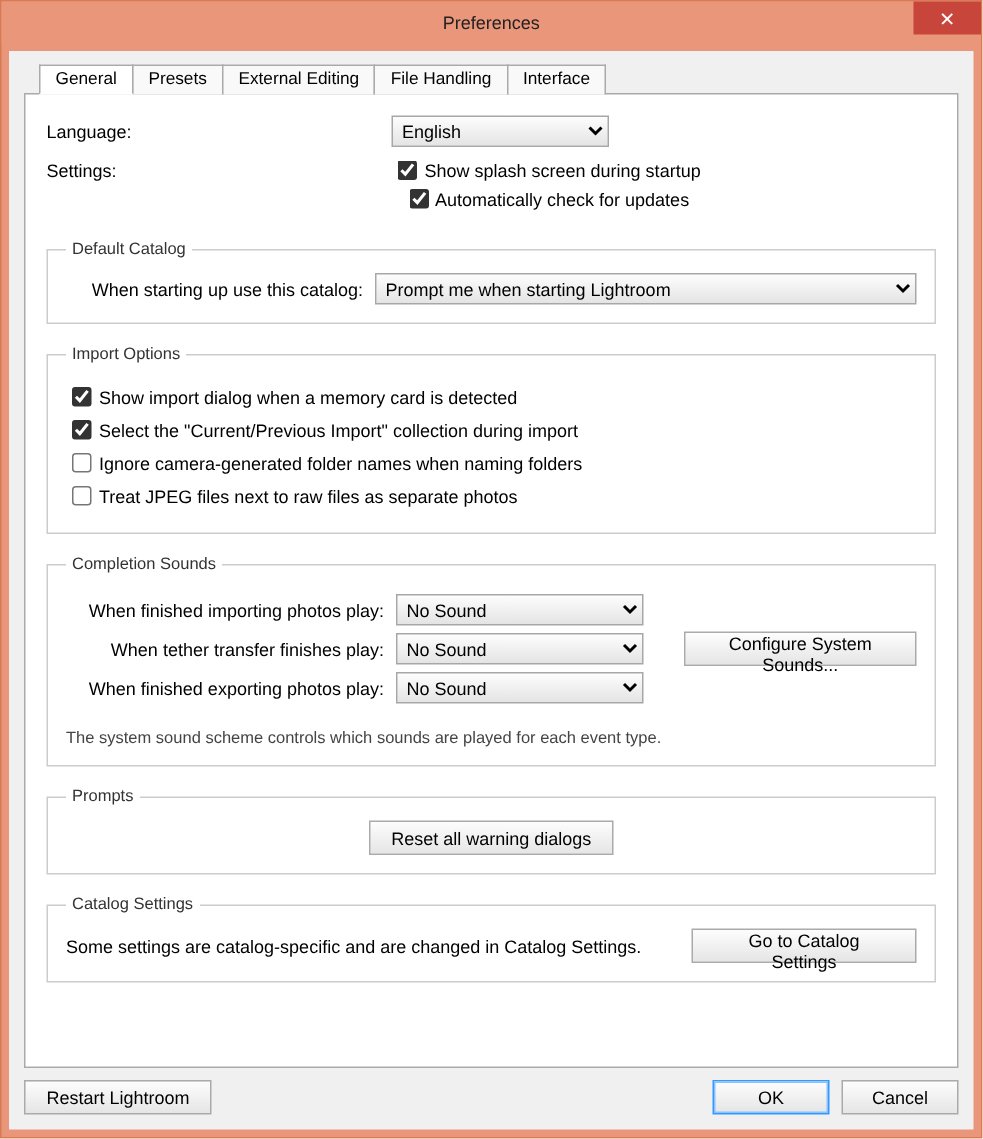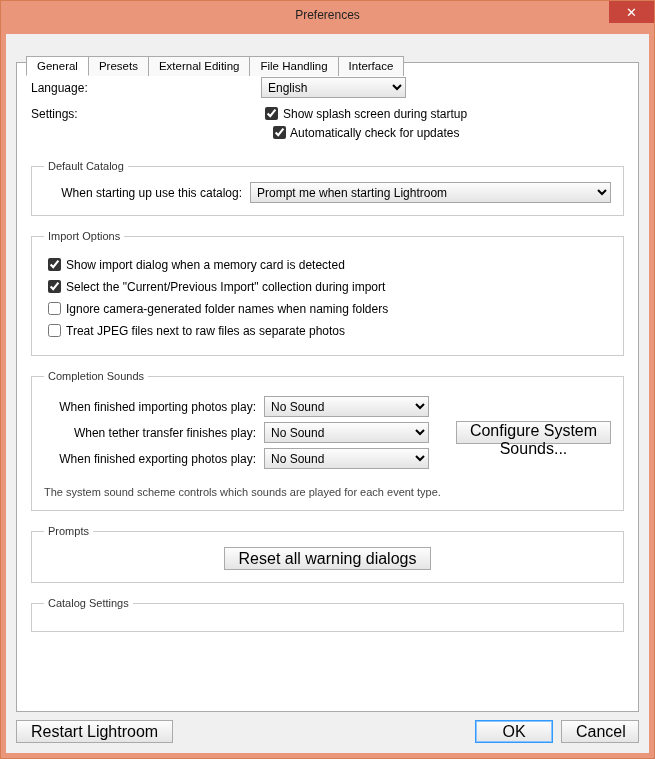--- a/index.html
+++ b/index.html
@@ -51,21 +51,21 @@
     flex: 1;
     background: #f0f0f0;
     margin: 5px;
     display: flex;
     flex-direction: column;
     padding: 8px 10px 10px 10px;
   }
   .tabs {
     display: flex;
     position: relative;
-    top: 14px;
+    top: 1px;
     margin-left: 10px;
     text-align: right;
   }
   .tab {
     border: 1px solid #aaa;
     border-bottom: none;
     background: #f9f9f9;
     padding: 3px 10px;
     font-size: 11.5px;
     margin-right: -1px;
@@ -150,21 +150,21 @@
     margin: 4px 0;
   }
   .sound-row .slabel {
     width: 220px;
     text-align: right;
     padding-right: 8px;
   }
   .sound-row select { width: 165px; }
   .btn {
     font-family: inherit;
-    font-size: 16px;
+    font-size: 12px;
     height: 23px;
     padding: 0 14px;
     background: linear-gradient(#fdfdfd,#e5e5e5);
     border: 1px solid #aaa;
     cursor: pointer;
   }
   .btn.wide { padding: 0 10px; width: 155px; }
   .hint {
     font-size: 11px;
     color: #444;
@@ -287,20 +287,24 @@
 
       <fieldset class="group">
         <legend>Prompts</legend>
         <div class="center-row">
           <button class="btn">Reset all warning dialogs</button>
         </div>
       </fieldset>
 
       <fieldset class="group">
         <legend>Catalog Settings</legend>
+        <div class="cat-row">
+          <span>Some settings are catalog-specific and are changed in Catalog Settings.</span>
+          <button class="btn" style="width:150px;">Go to Catalog Settings</button>
+        </div>
       </fieldset>
 
     </div>
 
     <div class="footer">
       <button class="btn">Restart Lightroom</button>
       <div class="right-btns">
         <button class="btn default ok">OK</button>
         <button class="btn cancel">Cancel</button>
       </div>

